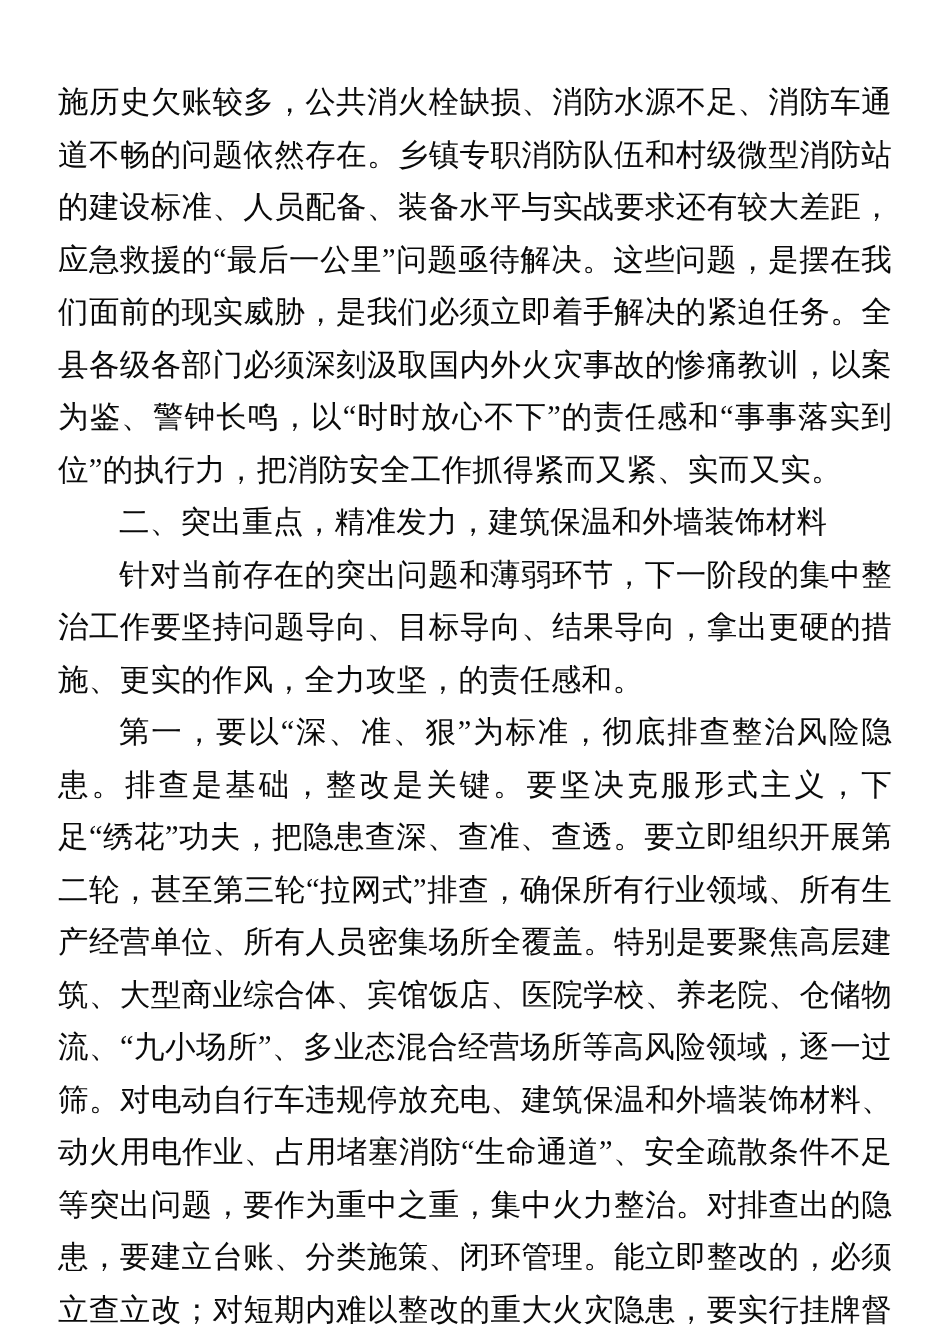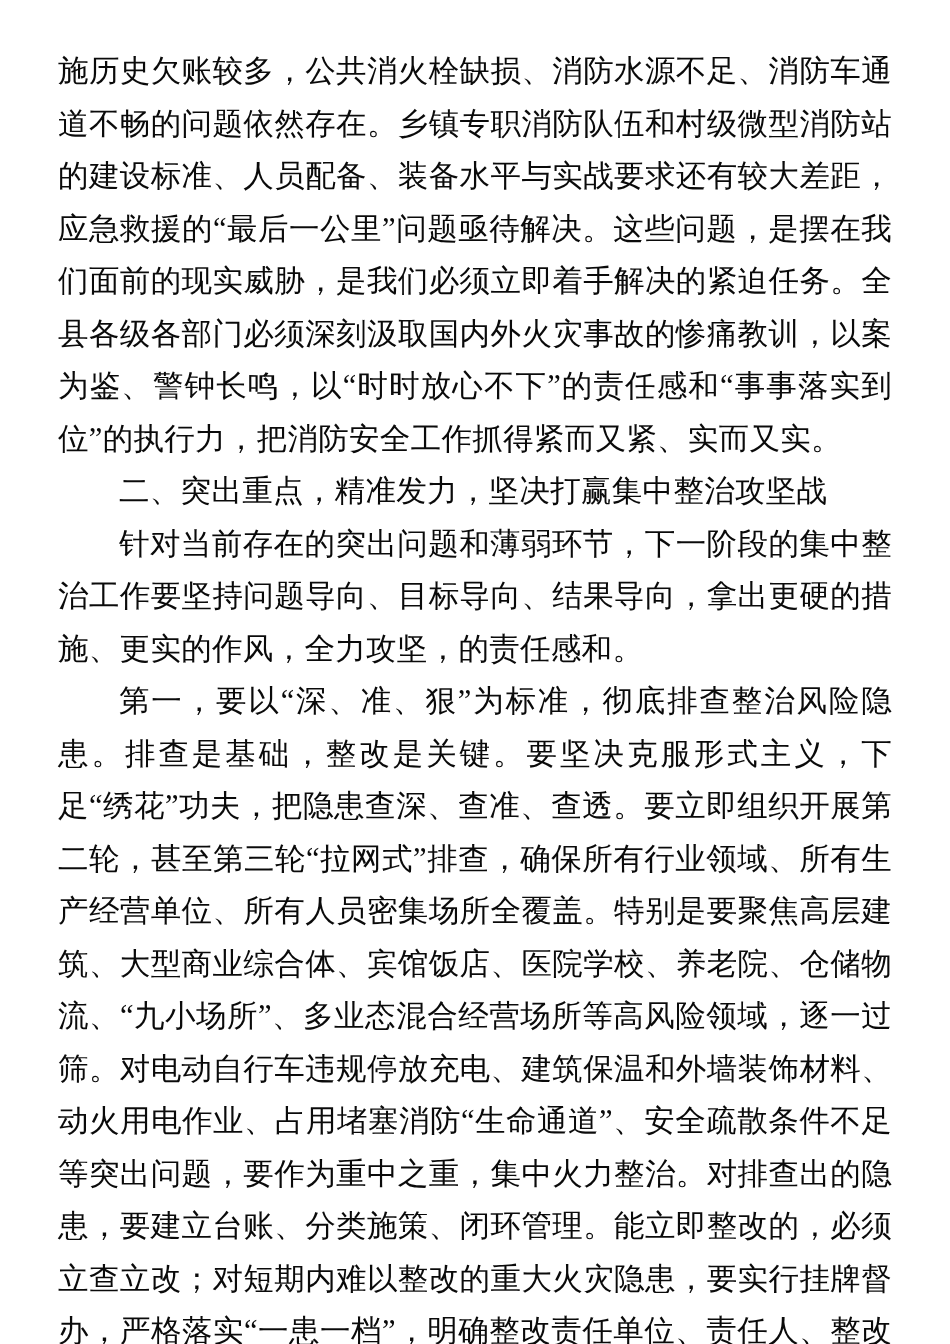--- a/index.html
+++ b/index.html
@@ -10,21 +10,21 @@
   body {
     width: 950px;
     height: 1344px;
     font-family: "Liberation Serif", "DejaVu Serif", serif;
     color: #0a0a0a;
   }
   .page {
     box-sizing: border-box;
     width: 950px;
     height: 1344px;
-    padding: 45px 58px 40px 58px;
+    padding: 76px 58px 40px 58px;
     background: #fff;
     overflow: hidden;
   }
   .doc-body {
     font-size: 30.5px;
     line-height: 52.5px;
     letter-spacing: 0.3px;
     text-align: justify;
     text-justify: inter-ideograph;
   }
@@ -46,17 +46,17 @@
     font-size: 30.5px;
     line-height: 52.5px;
   }
 </style>
 </head>
 <body>
 
 <div class="page">
   <div class="doc-body">
     <p class="para para-cont">施历史欠账较多，公共消火栓缺损、消防水源不足、消防车通道不畅的问题依然存在。乡镇专职消防队伍和村级微型消防站的建设标准、人员配备、装备水平与实战要求还有较大差距，应急救援的“最后一公里”问题亟待解决。这些问题，是摆在我们面前的现实威胁，是我们必须立即着手解决的紧迫任务。全县各级各部门必须深刻汲取国内外火灾事故的惨痛教训，以案为鉴、警钟长鸣，以“时时放心不下”的责任感和“事事落实到位”的执行力，把消防安全工作抓得紧而又紧、实而又实。</p>
-    <p class="heading">二、突出重点，精准发力，坚决打赢集中整治攻坚战</p>
+    <p class="heading">二、突出重点，精准发力，建筑保温和外墙装饰材料</p>
     <p class="para">针对当前存在的突出问题和薄弱环节，下一阶段的集中整治工作要坚持问题导向、目标导向、结果导向，拿出更硬的措施、更实的作风，全力攻坚，的责任感和。</p>
     <p class="para">第一，要以“深、准、狠”为标准，彻底排查整治风险隐患。排查是基础，整改是关键。要坚决克服形式主义，下足“绣花”功夫，把隐患查深、查准、查透。要立即组织开展第二轮，甚至第三轮“拉网式”排查，确保所有行业领域、所有生产经营单位、所有人员密集场所全覆盖。特别是要聚焦高层建筑、大型商业综合体、宾馆饭店、医院学校、养老院、仓储物流、“九小场所”、多业态混合经营场所等高风险领域，逐一过筛。对电动自行车违规停放充电、建筑保温和外墙装饰材料、动火用电作业、占用堵塞消防“生命通道”、安全疏散条件不足等突出问题，要作为重中之重，集中火力整治。对排查出的隐患，要建立台账、分类施策、闭环管理。能立即整改的，必须立查立改；对短期内难以整改的重大火灾隐患，要实行挂牌督办，严格落实“一患一档”，明确整改责任单位、责任人、整改措施和完成时限，确保整改一处、销案一处。对逾期不改或拒不整改的，要依法用足用好查封、扣押、停产停业、拘留等强制手段，形成强大</p>
   </div>
 </div>
 
 </body></html>

